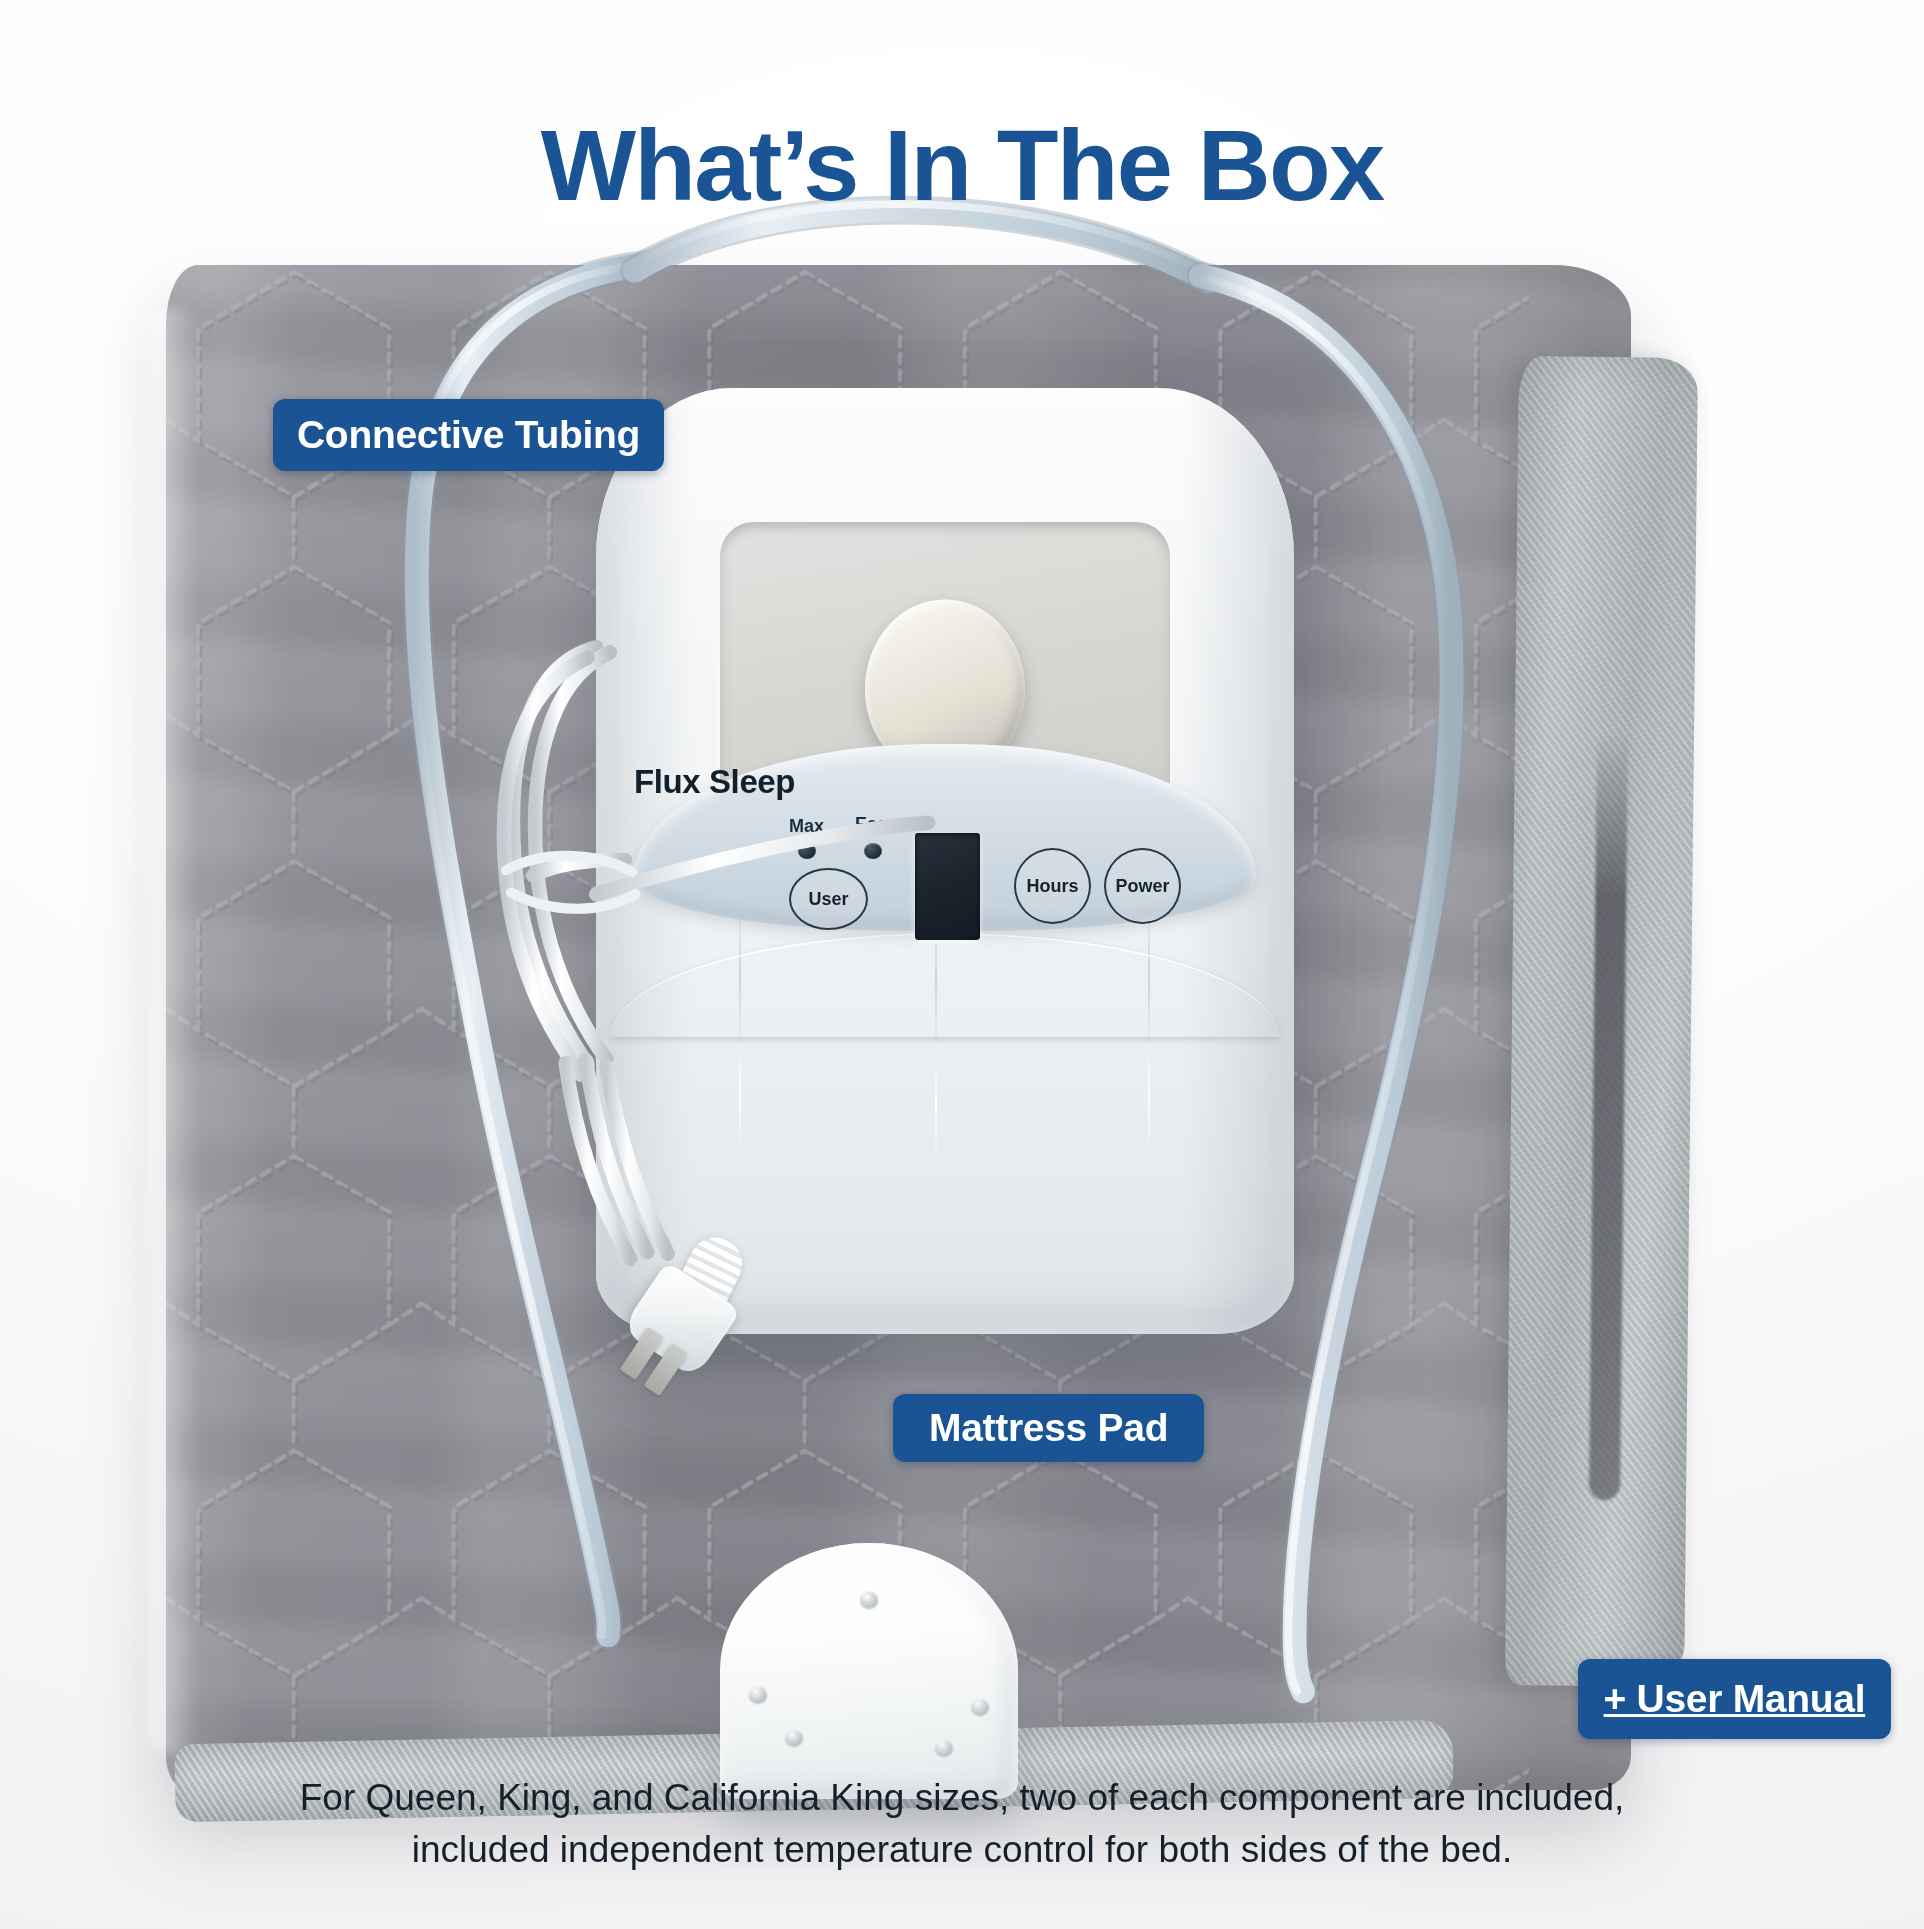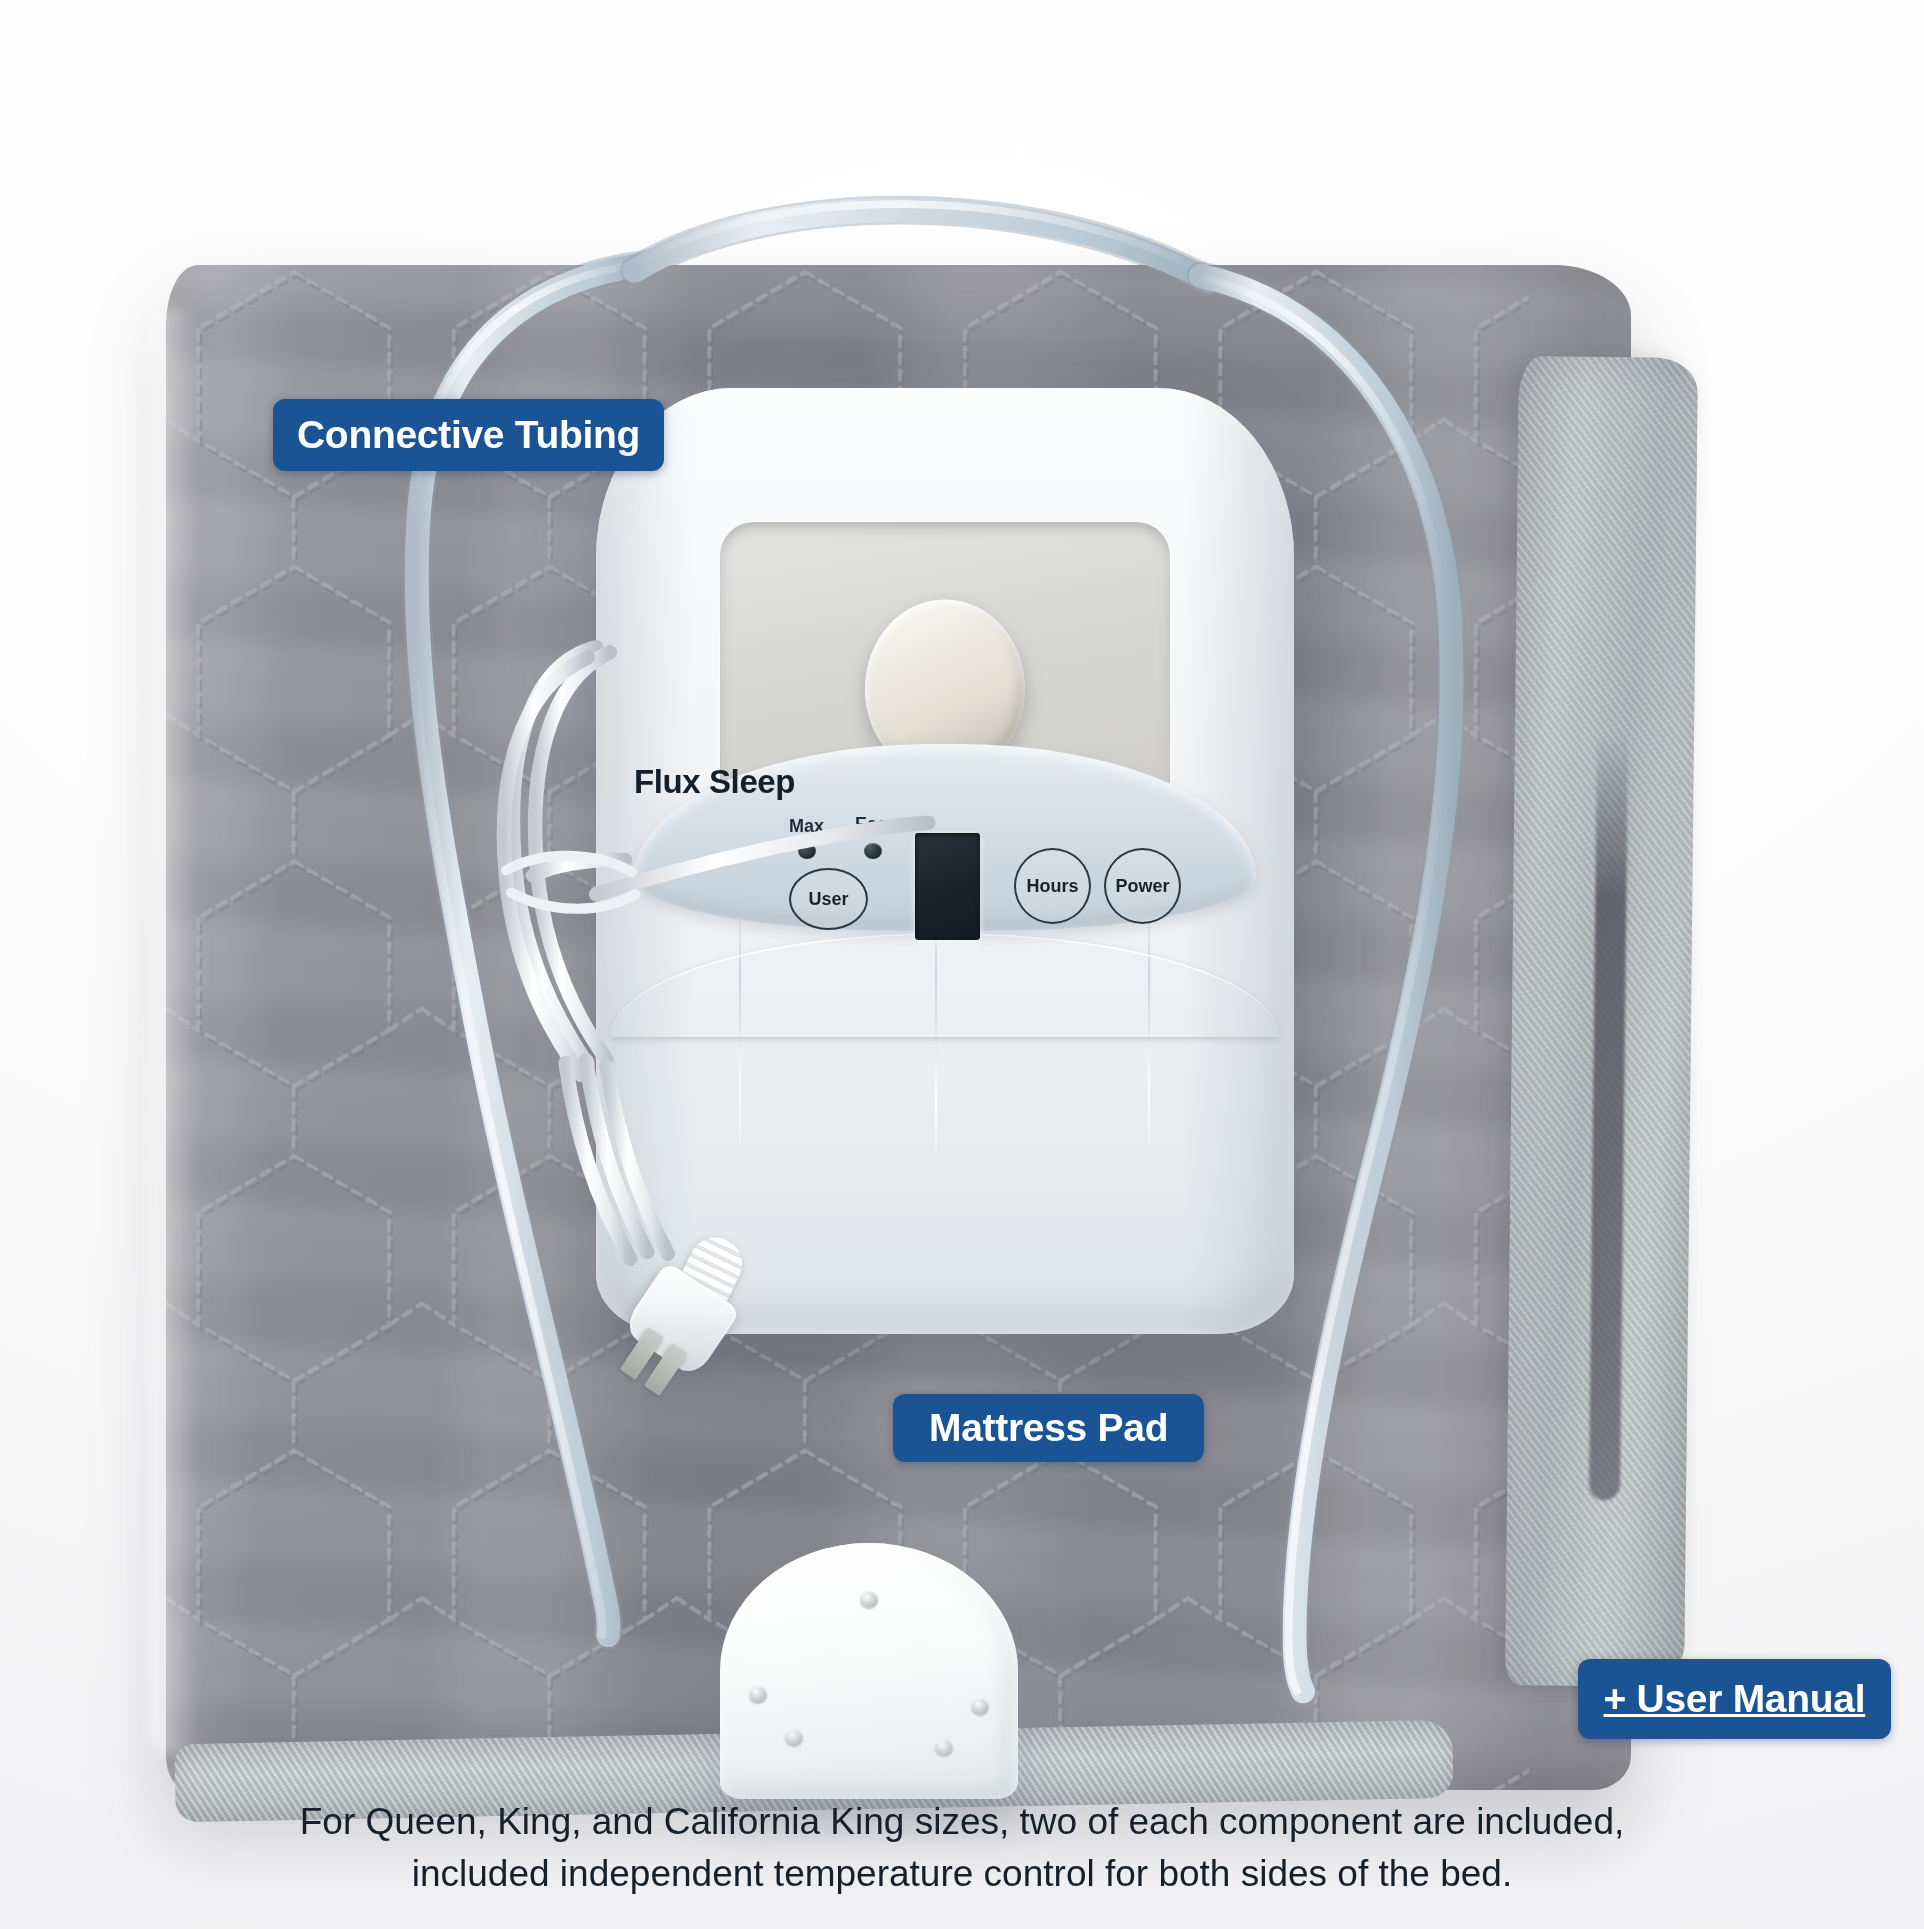--- a/index.html
+++ b/index.html
@@ -394,35 +394,36 @@
     box-shadow: 0 2.6px 8.5px rgba(20,45,80,0.32);
     z-index: 60;
     white-space: nowrap;
     letter-spacing: -0.3px;
   }
 
   
   .caption {
     position: absolute;
     left: 0;
-    bottom: 28px;
+    bottom: 52px;
     width: 100%;
     text-align: center;
     color: #16202b;
     font-size: 37px;
     line-height: 1.42;
     z-index: 60;
   }
   .caption span { display:block; }
 </style>
 </head>
 <body>
 
 <div id="infographic">
 
+  <div class="title">What’s In The Box</div>
 
   <div class="stage">
 
     <div class="pad">
       <div class="pad-body"></div>
 
       <div class="quilt">
         <svg width="1465" height="1525" viewBox="0 0 1720 1790">
           <defs>
             <pattern id="hexq" width="300" height="346" patternUnits="userSpaceOnUse">

